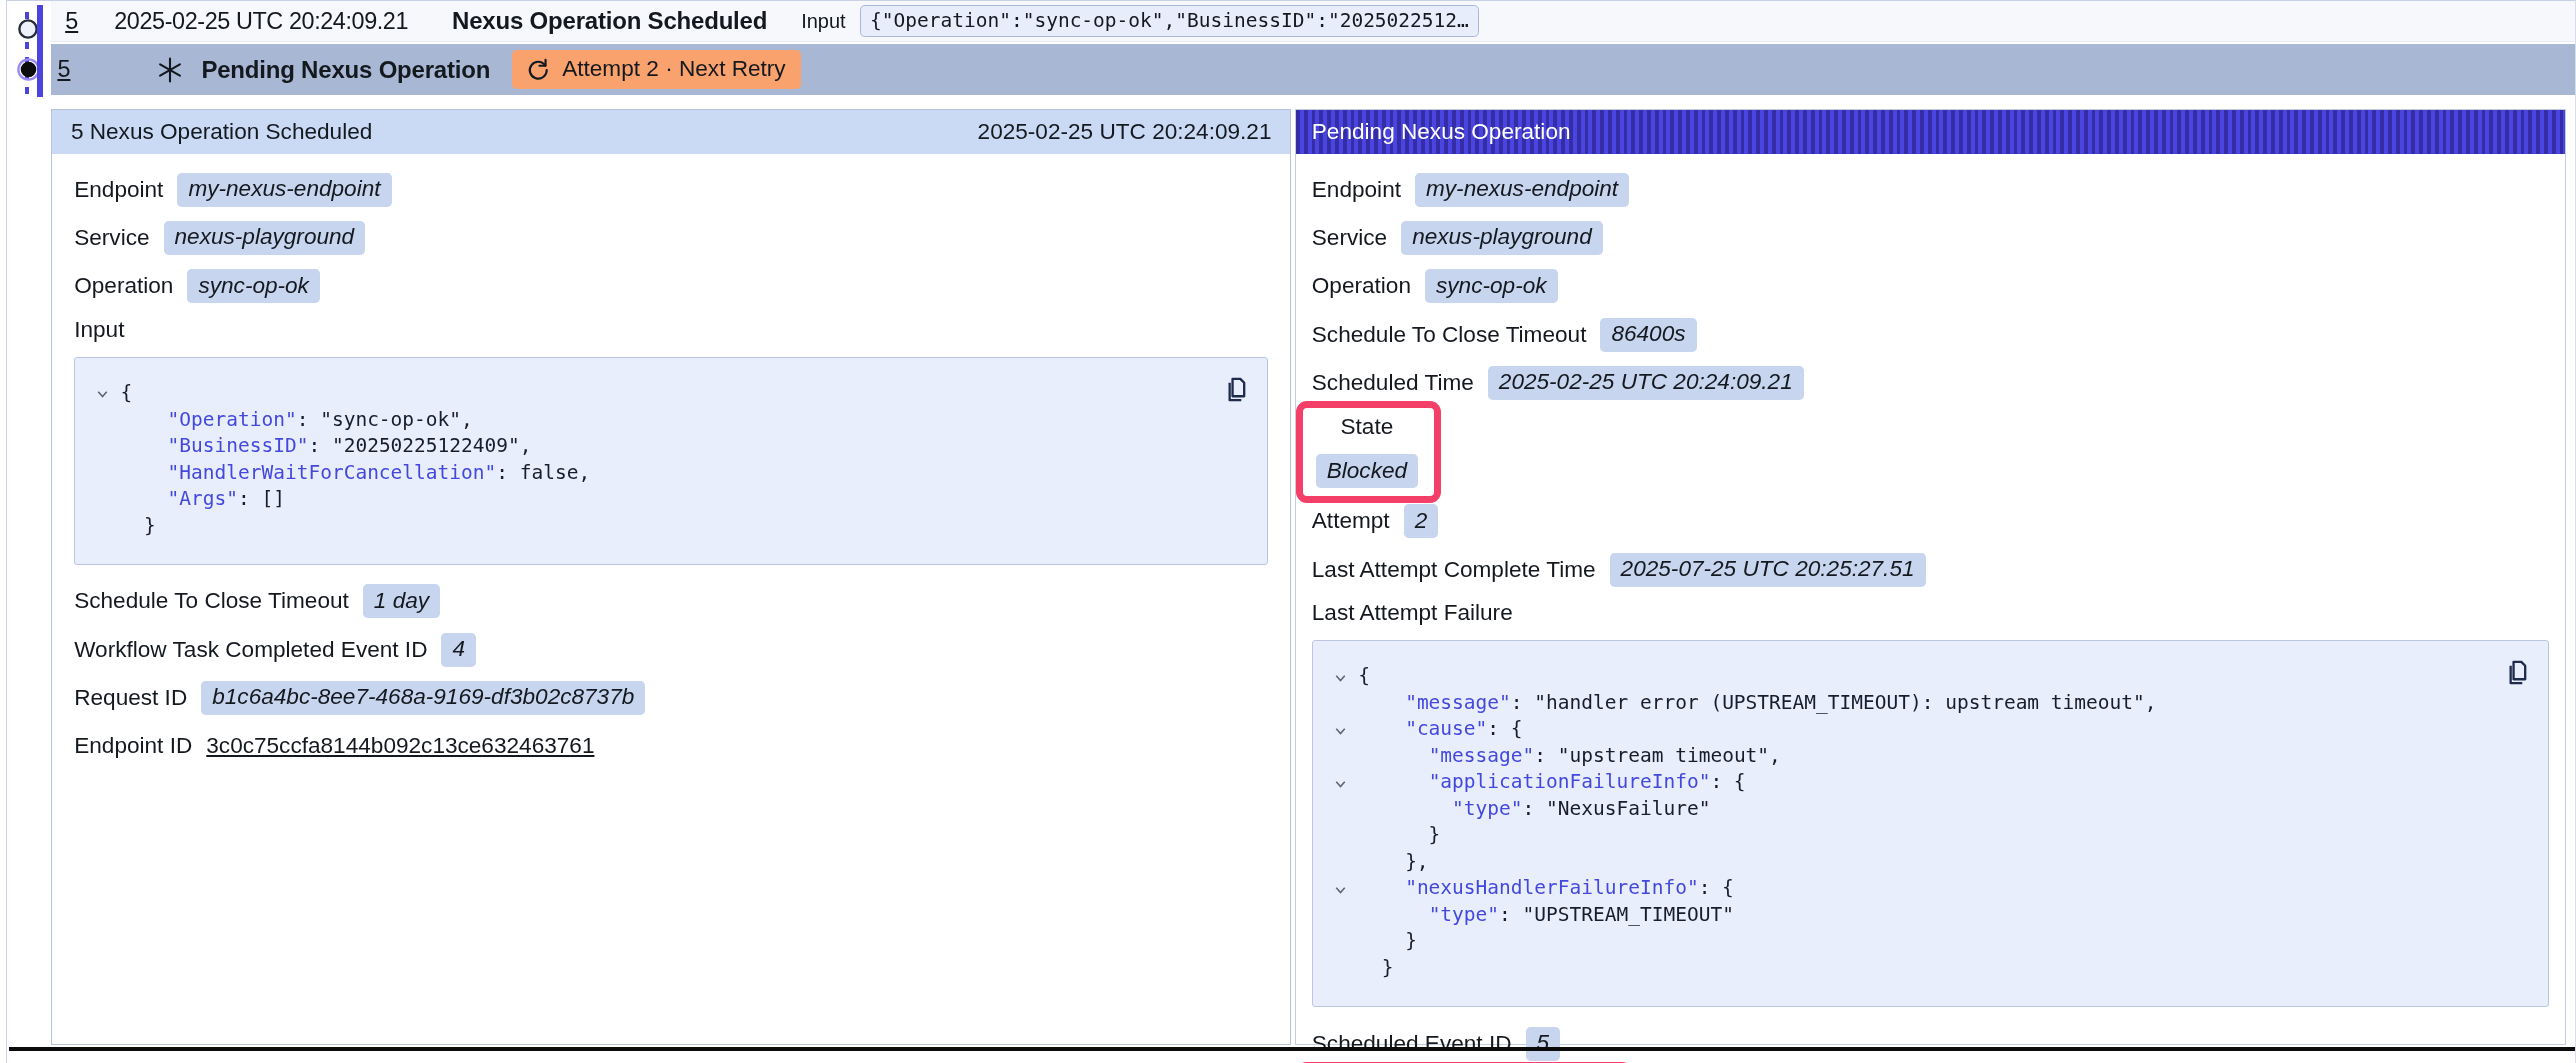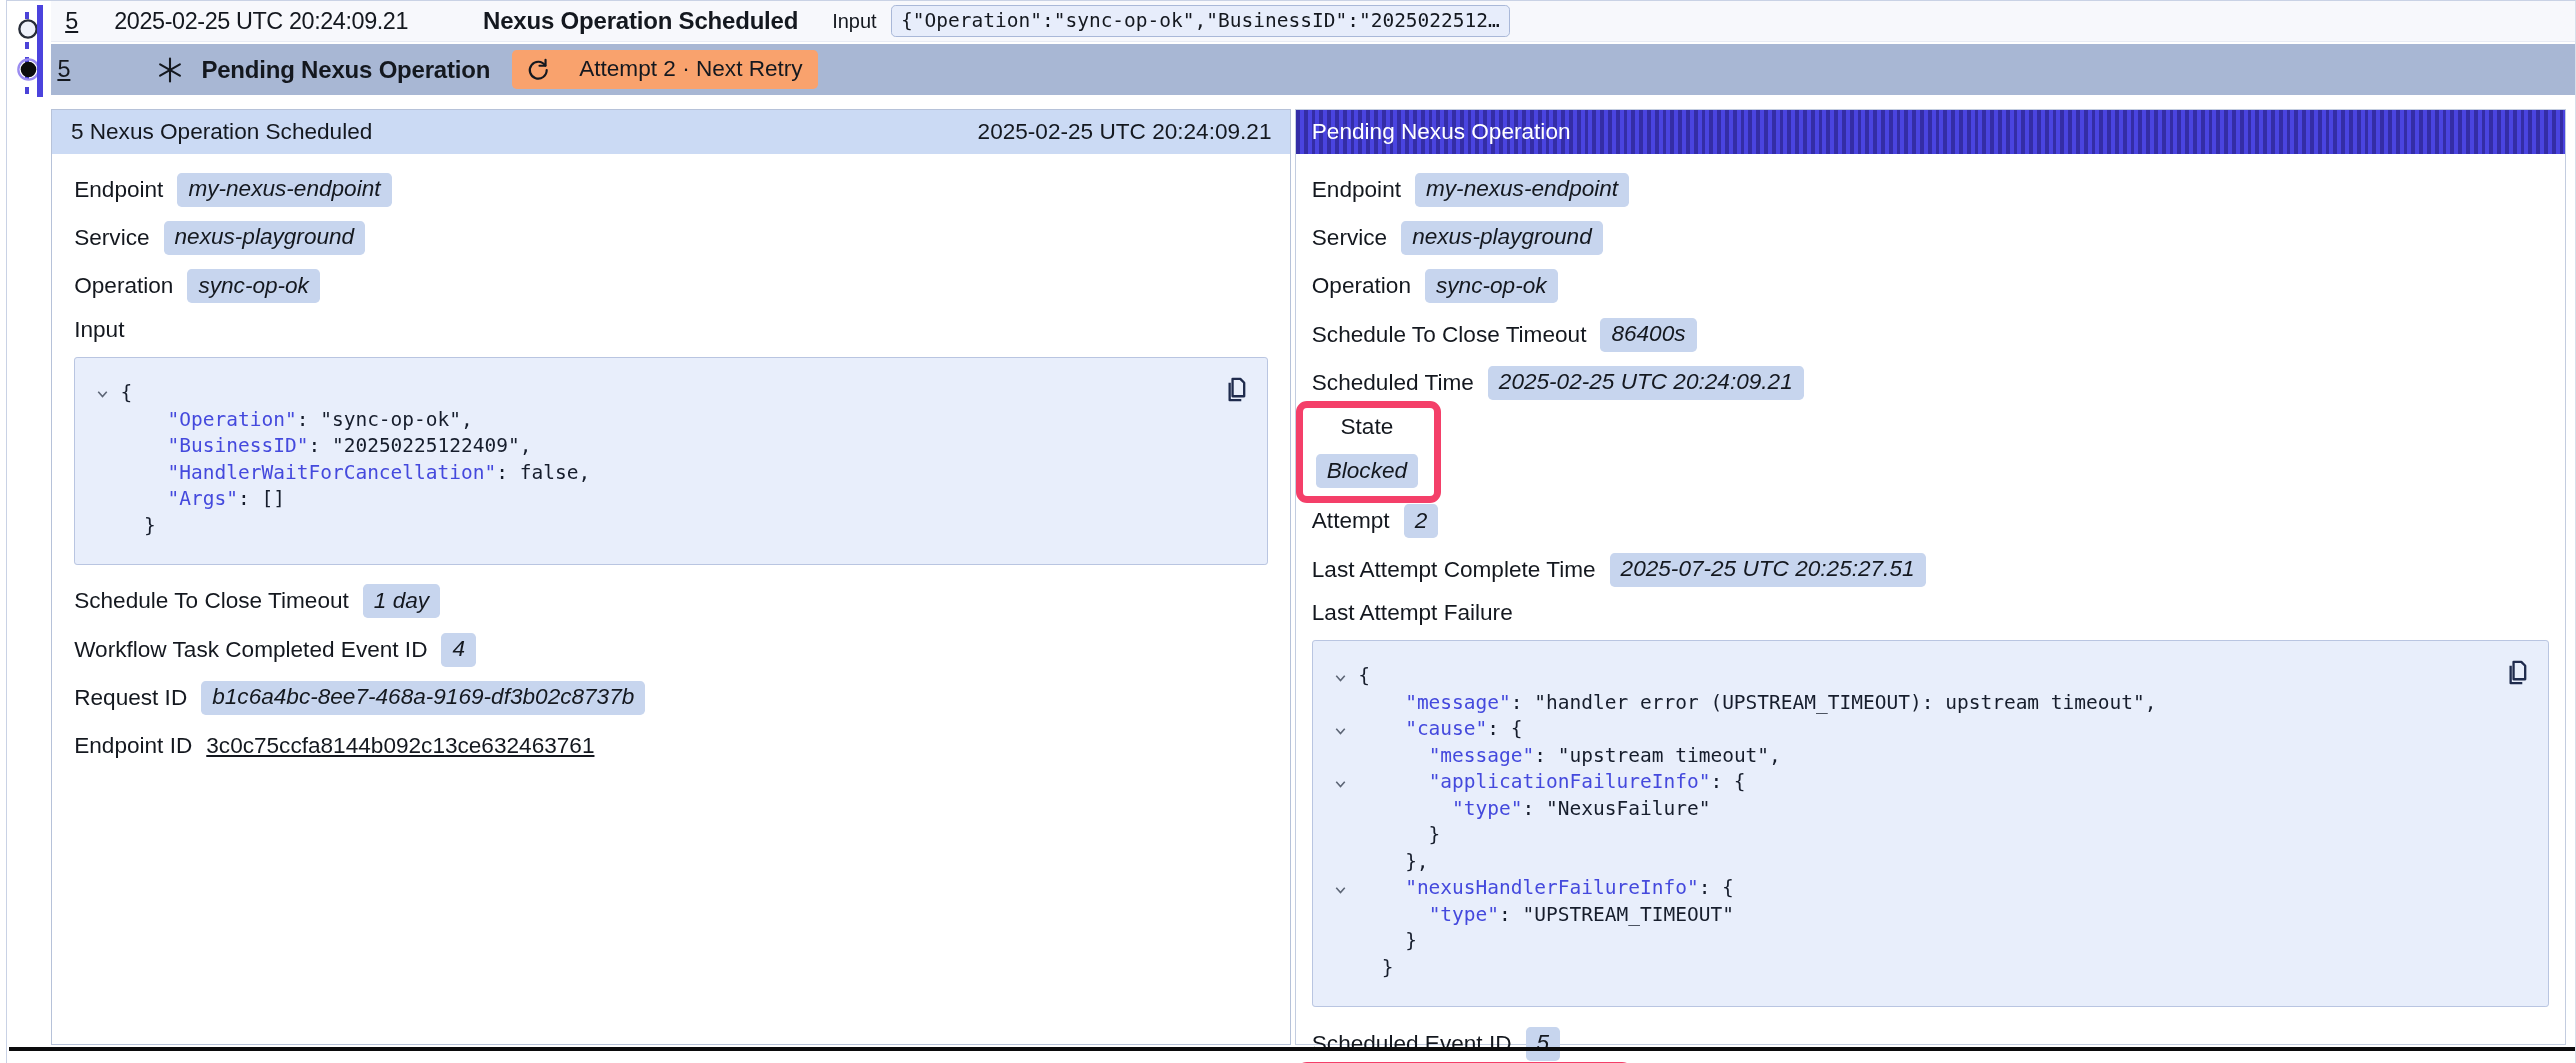--- a/index.html
+++ b/index.html
@@ -17,28 +17,28 @@
   .tl-circle-open { position:absolute; left:10px; top:17px; }
   .tl-circle-filled { position:absolute; left:8.6px; top:56px; }
 
   .event-row { margin-left:44px; display:flex; align-items:center; }
   .row-scheduled { height:41px; background:#f7f8fc; border-bottom:1.6px solid #e8ebf4; margin-bottom:2.3px; }
   .row-pending { height:51px; background:#a8b7d4; }
   .event-id { font-size:23.4px; color:#14181f; text-decoration:underline; cursor:pointer; }
   .row-scheduled .event-id { margin-left:14px; }
   .row-pending .event-id { margin-left:6.2px; }
   .event-ts { margin-left:36px; font-size:23.4px; letter-spacing:-0.4px; }
-  .event-name { margin-left:75px; font-size:24px; font-weight:bold; letter-spacing:-0.2px; }
+  .event-name { margin-left:44px; font-size:24px; font-weight:bold; letter-spacing:-0.2px; }
   .row-pending .event-name { margin-left:17px; }
   .input-inline-label { margin-left:34px; font-size:20px; }
   .input-preview { margin-left:14px; font-family:"DejaVu Sans Mono", monospace; font-size:19.5px;
     background:#e7edfb; border:1.6px solid #a9b8d8; border-radius:4.7px; padding:2.3px 9.4px 3.9px;
     color:#14181f; white-space:nowrap; cursor:pointer; }
   .asterisk-wrap { margin-left:86px; display:flex; align-items:center; }
-  .attempt-badge { margin-left:22px; display:flex; align-items:center; gap:28px;
+  .attempt-badge { margin-left:22px; display:flex; align-items:center; gap:11px;
     background:#f9a26d; border-radius:4.7px; padding:5.5px 15.6px 7px 12.5px; font-size:22.6px; }
 
   
   .details { display:flex; gap:4px; padding:13.3px 9.4px 0 44px; height:950px; align-items:stretch; }
   .panel { background:#ffffff; }
   .panel-left { width:1240px; border:1.6px solid #b6c2d9; }
   .panel-right { flex:1; border:1.6px solid #c3cde0; }
   .panel-header-left { height:44px; background:#cbdaf4; display:flex; justify-content:space-between;
     align-items:center; padding:0 18.7px; font-size:22.6px; }
   .panel-header-striped { height:44px; display:flex; align-items:center; padding:0 15.6px;

